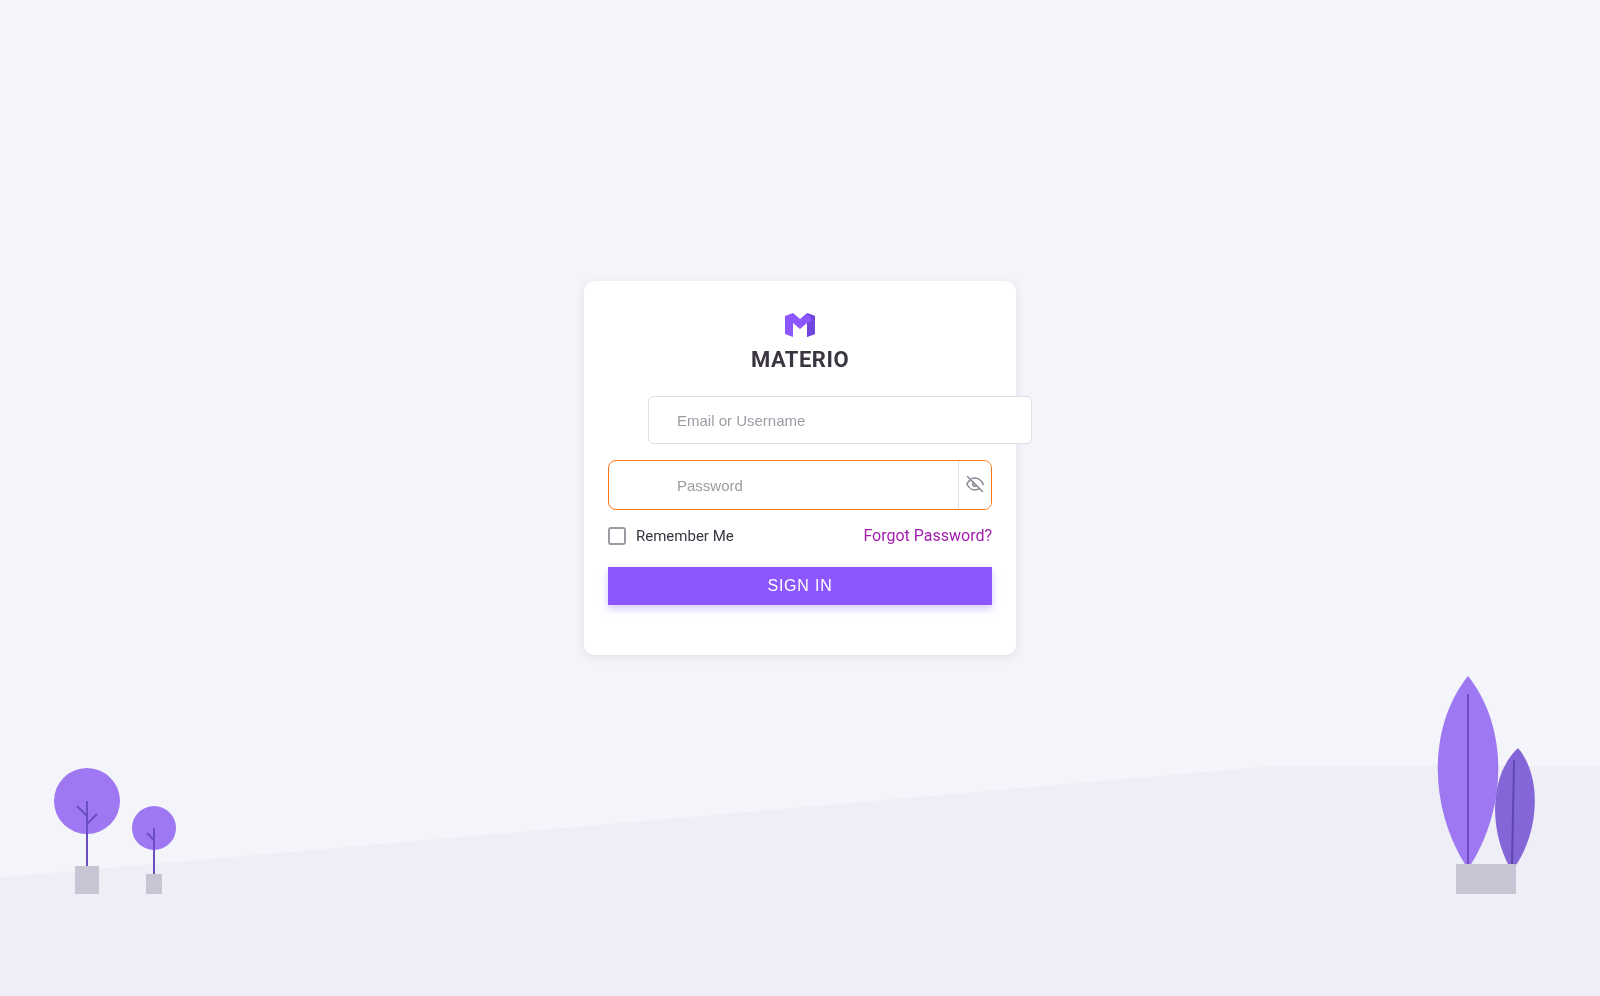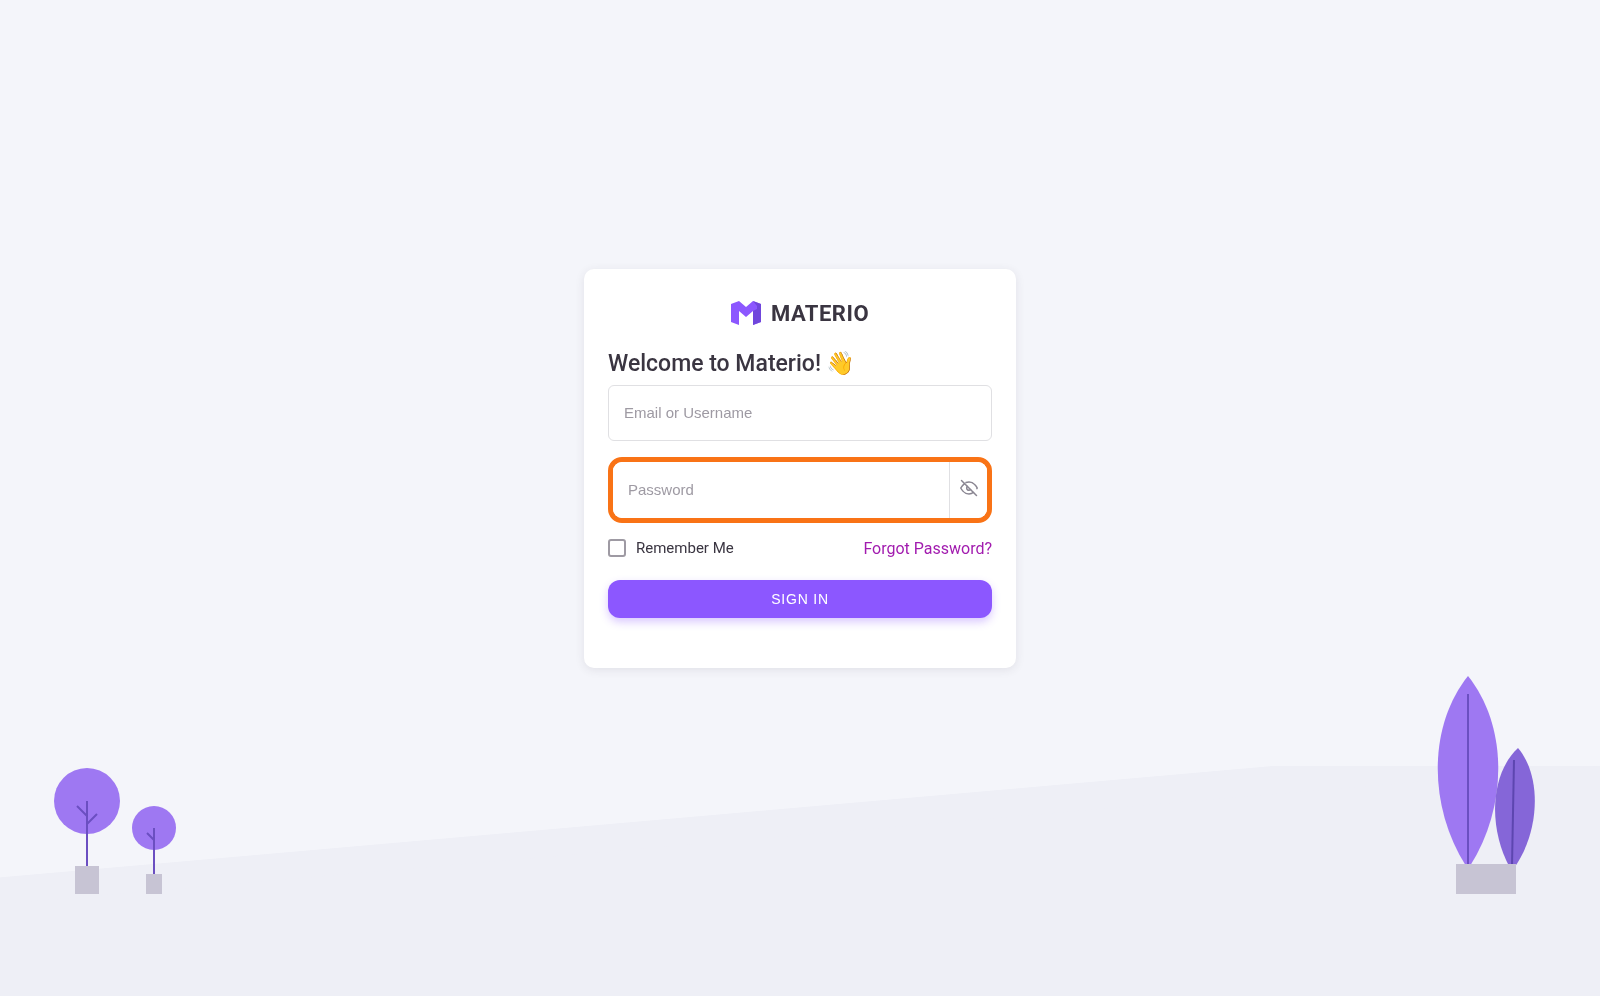--- a/index.html
+++ b/index.html
@@ -32,20 +32,21 @@
     z-index: 10;
     margin-top: -60px;
   }
 
   .brand {
     display: flex;
     align-items: center;
     justify-content: center;
     gap: 10px;
     margin-bottom: 24px;
+    flex-direction: column;
   }
   .brand svg { display: block; }
   .brand-name {
     font-size: 22px;
     font-weight: 700;
     letter-spacing: 0.5px;
     color: #3a3541;
     text-transform: uppercase;
   }
 
@@ -61,35 +62,36 @@
     line-height: 1.45;
     margin-bottom: 24px;
   }
 
   .field {
     position: relative;
     margin-bottom: 16px;
   }
   .text-input {
     width: 100%;
-    height: 56px;
+    height: 48px;
     border: 1px solid #e0e0e3;
     border-radius: 6px;
-    padding: 0 15px;
+    padding: 0 28px;
     font-size: 15px;
     color: #3a3541;
     background: #fff;
     outline: none;
+    margin-left: 40px;
   }
   .text-input::placeholder { color: #9e9aa3; }
 
   .password-wrap {
     display: flex;
-    border: 5px solid #f97316;
-    border-radius: 14px;
+    border: 1px solid #f97316;
+    border-radius: 8px;
     overflow: hidden;
   }
   .password-wrap .text-input {
     border: none;
     border-radius: 0;
     flex: 1 1 auto;
   }
   .password-toggle {
     width: 42px;
     border: none;
@@ -129,24 +131,24 @@
     font-size: 16px;
     color: #a21caf;
     text-decoration: none;
     cursor: pointer;
   }
 
   .primary-btn {
     width: 100%;
     height: 38px;
     border: none;
-    border-radius: 12px;
+    border-radius: 0;
     background: #8c57ff;
     color: #ffffff;
-    font-size: 14px;
+    font-size: 16px;
     font-weight: 500;
     letter-spacing: 0.8px;
     text-transform: uppercase;
     cursor: pointer;
     box-shadow: 0 4px 8px rgba(140,87,255,0.32);
     margin-bottom: 22px;
   }
 
   .footer-row {
     text-align: center;
@@ -218,21 +220,20 @@
     <div class="brand">
       <span>
         <svg width="30" height="24" viewBox="0 0 30 24">
           <path d="M0 3 L8 0 L15 6 L22 0 L30 3 L30 21 L22 24 L22 10 L15 16 L8 10 L8 24 L0 21 Z" fill="#8c57ff"></path>
           <path d="M22 0 L30 3 L30 21 L22 24 L22 10 L26 8 L26 5 Z" fill="#6b43d6" opacity="0.85"></path>
         </svg>
       </span>
       <span class="brand-name">Materio</span>
     </div>
 
-    <h1 class="card-title">Welcome to Materio! 👋</h1>
 
     <div class="field">
       <input type="text" class="text-input" placeholder="Email or Username" style="">
     </div>
 
     <div class="field">
       <div class="password-wrap">
         <input type="password" class="text-input" placeholder="Password" style="">
         <button type="button" class="password-toggle">
           <span>

